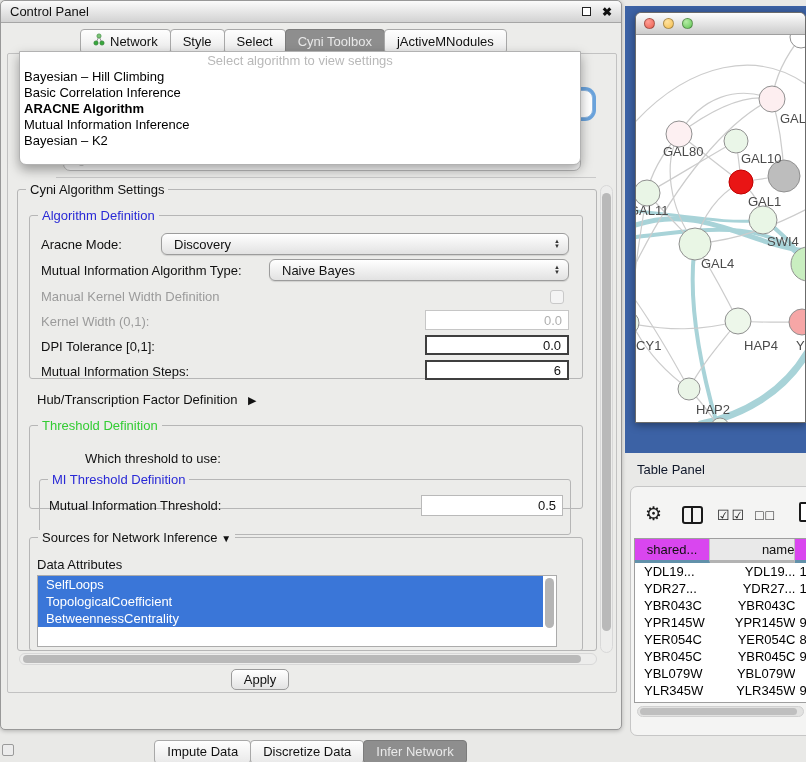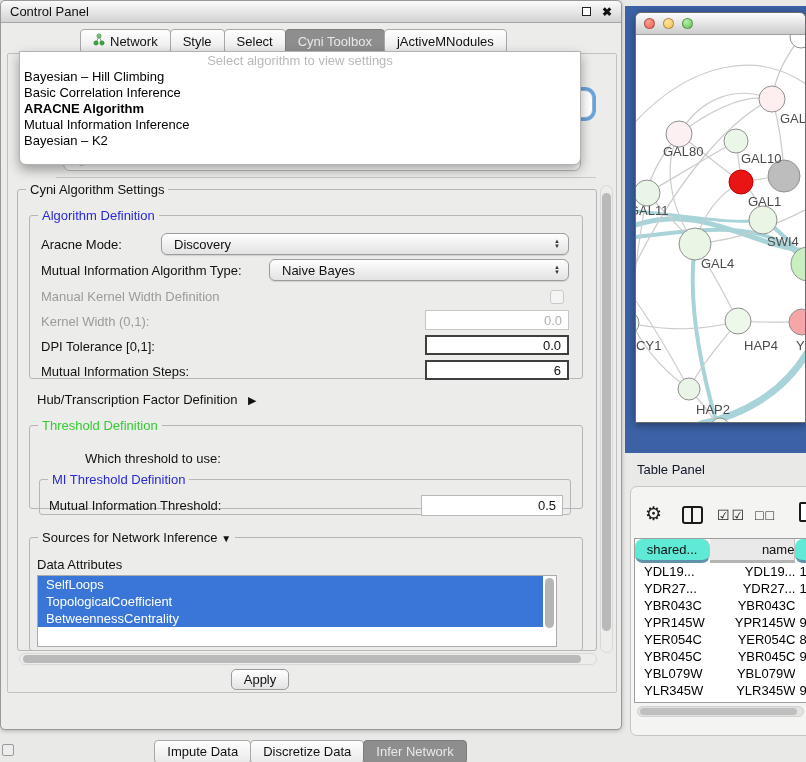--- a/index.html
+++ b/index.html
@@ -122,21 +122,21 @@
   #tb-checked { position:absolute; left:717px; top:507px; font-size:14px; letter-spacing:2px; color:#1a1a1a; }
   #tb-unchecked { position:absolute; left:755px; top:507px; font-size:14px; letter-spacing:2px; color:#1a1a1a; }
   #tb-doc { position:absolute; left:799px; top:502px; width:16px; height:20px;
         border:2px solid #1a1a1a; border-radius:2px; background:#fff; }
 
   #tp-table { position:absolute; left:634px; top:538px; width:207px; height:165px; background:#fff;
         border:1px solid #9e9e9e; overflow:hidden; }
   #tp-head { display:flex; height:24px; }
   .th { height:24px; line-height:21px; text-align:center; font-size:13px; color:#111;
         border-right:1px solid #c0c0c0; overflow:hidden; white-space:nowrap; }
-  .th.hl { background:#5eead4; border-bottom:3px solid #6291aa;border-radius:8px; }
+  .th.hl { background:#d946ef; border-bottom:3px solid #6291aa; }
   .th.plain { background:#e9e9e9; border-bottom:3px solid #b3b3b3; }
   .tr { display:flex; height:17px; line-height:17px; font-size:13px; color:#000; }
   .td { white-space:nowrap; overflow:hidden; padding-left:9px; }
   .c0 { width:76px; } .c1 { width:86px;text-align:right; } .c2 { width:45px; padding-left:4px; }
 
   #tp-hscroll { position:absolute; left:637px; top:706px; width:167px; height:11px; background:#e2e2e1;
         border-radius:6px; border:1px solid #d0d0d0; }
   #tp-hthumb { height:7px; width:157px; margin:1px 0 0 2px; background:#bfbfbf; border-radius:4px; }
 </style>
 </head>
@@ -243,21 +243,21 @@
       <span>Hub/Transcription Factor Definition</span>
       <span class="tri" style="margin-left:7px;">▶</span>
     </span>
 
     <div class="groupbox" style="left:28px; top:424px; width:554px; height:84px;">
       <span class="legend green">Threshold Definition</span>
     </div>
 
     <span class="lbl" style="left:84px; top:450px;">Which threshold to use:</span>
 
-    <div class="groupbox" style="left:38px; top:478px; width:532px; height:36px;">
+    <div class="groupbox" style="left:38px; top:478px; width:532px; height:56px;">
       <span class="legend blue">MI Threshold Definition</span>
     </div>
     <span class="lbl" style="left:48px; top:497px;">Mutual Information Threshold:</span>
     <div class="field" style="left:420px; top:494px; width:142px; height:21px;">
       <span>0.5</span>
     </div>
 
     <div class="groupbox" style="left:28px; top:536px; width:554px; height:114px;">
       <span class="legend">
         <span>Sources for Network Inference</span>

